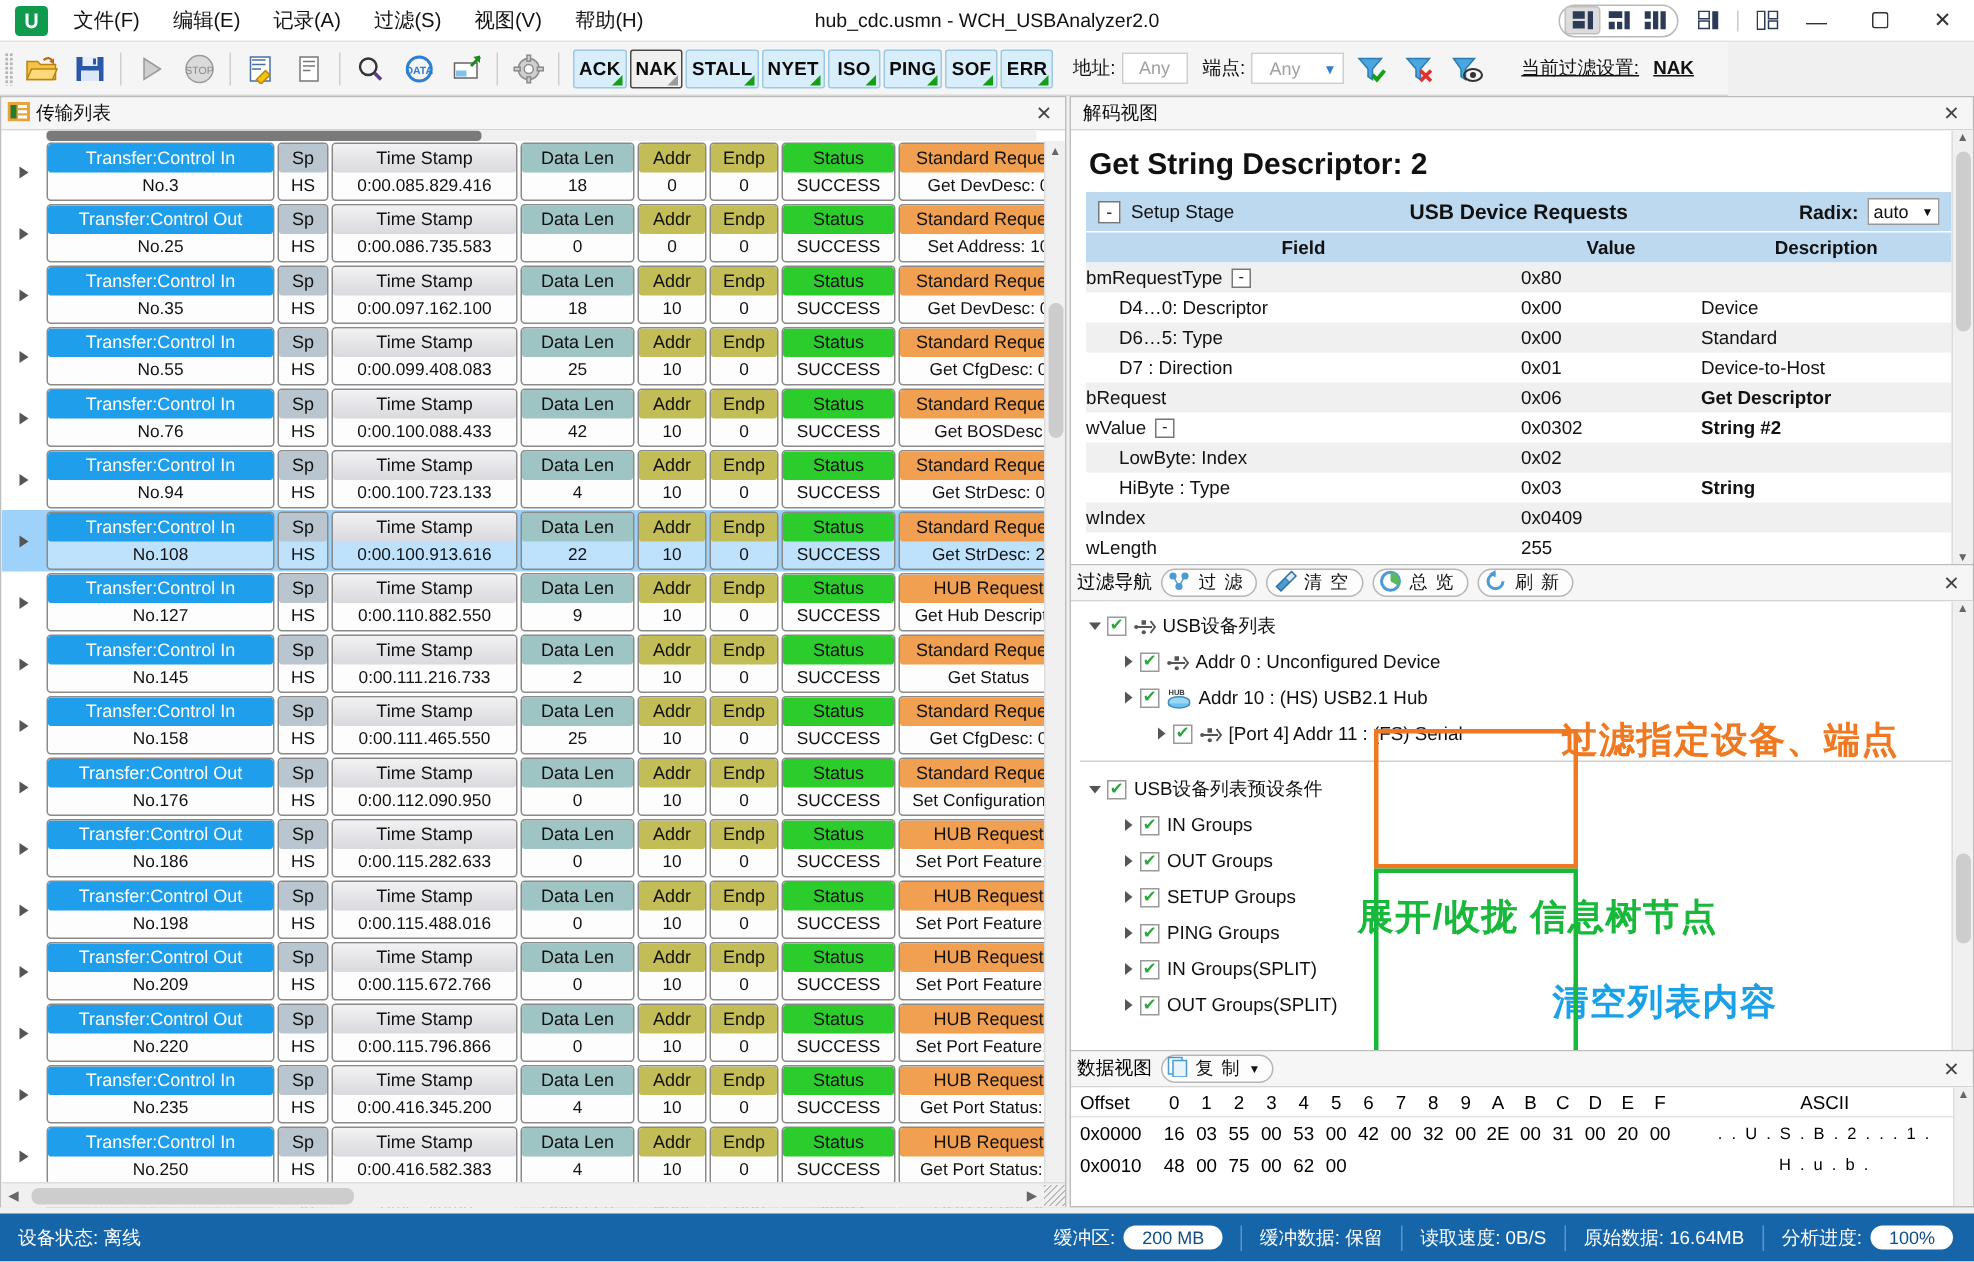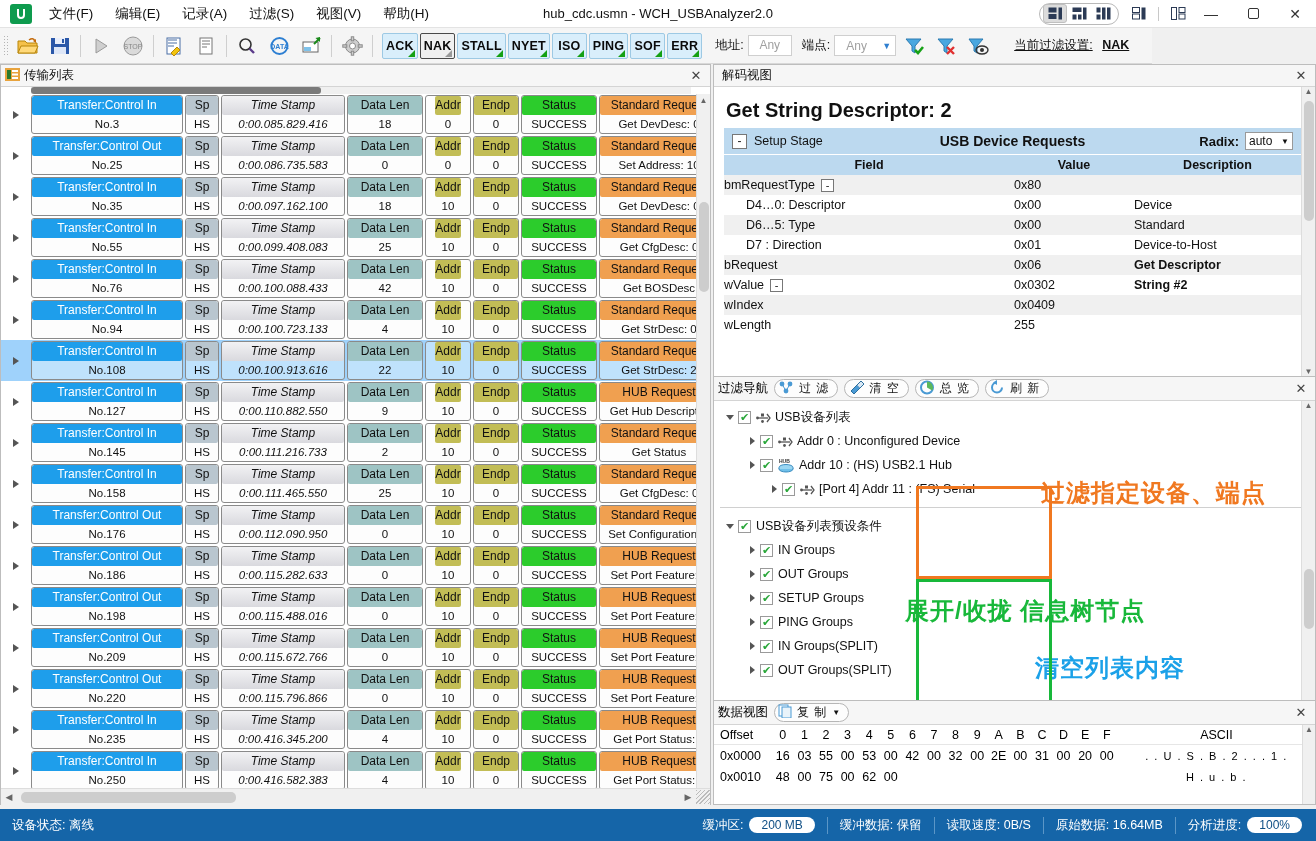--- a/index.html
+++ b/index.html
@@ -150,23 +150,23 @@
   .trow.sel .cell { background:#bfe2fc; }
   .h-blue { background:#1e9eeb; color:#fff !important; }
   .h-sp { background:#b9c6cf; }
   .h-ts { background:linear-gradient(#f2f2f4,#d9d9de); }
   .h-dl { background:#9ec4c4; }
   .h-ad { background:#c2bd56; }
   .h-st { background:#2ccc2c; }
   .h-or { background:#f0a050; }
   .c-xfer { width:152px; }
   .c-sp { width:34px; }
-  .c-ts { width:124px;font-style:italic; }
+  .c-ts { width:124px; }
   .c-dl { width:76px; }
-  .c-addr { width:46px;align-items:center; }
+  .c-addr { width:46px; }
   .c-endp { width:46px; }
   .c-stat { width:76px; }
   .c-req { width:120px; }
   .tl-vscroll {
     position:absolute; right:0; top:7px; width:14px; bottom:0; background:#f0f0f0;
     border-left:1px solid #ddd;
   }
   .tl-vscroll .thumb { position:absolute; left:2px; top:108px; width:10px; height:90px; background:#cdcdcd; border-radius:5px; }
   .vs-arrow { height:13px; display:flex; align-items:center; justify-content:center; color:#666; font-size:8px; }
   .tl-hscroll {
@@ -1322,20 +1322,34 @@
           </div>
           <div class="drow">
             <div class="f ">
               <span>wValue</span>
               <span class="pm-box" style="width:13px;height:13px;margin-left:6px;margin-right:0;font-size:11px">-</span>
             </div>
             <div class="v">0x0302</div>
             <div class="d b">String #2</div>
           </div>
           <div class="drow alt">
+            <div class="f indent1">
+              <span>LowByte: Index</span>
+            </div>
+            <div class="v">0x02</div>
+            <div class="d"></div>
+          </div>
+          <div class="drow">
+            <div class="f indent1">
+              <span>HiByte  : Type</span>
+            </div>
+            <div class="v">0x03</div>
+            <div class="d b">String</div>
+          </div>
+          <div class="drow alt">
             <div class="f ">
               <span>wIndex</span>
             </div>
             <div class="v">0x0409</div>
             <div class="d"></div>
           </div>
           <div class="drow">
             <div class="f ">
               <span>wLength</span>
             </div>

